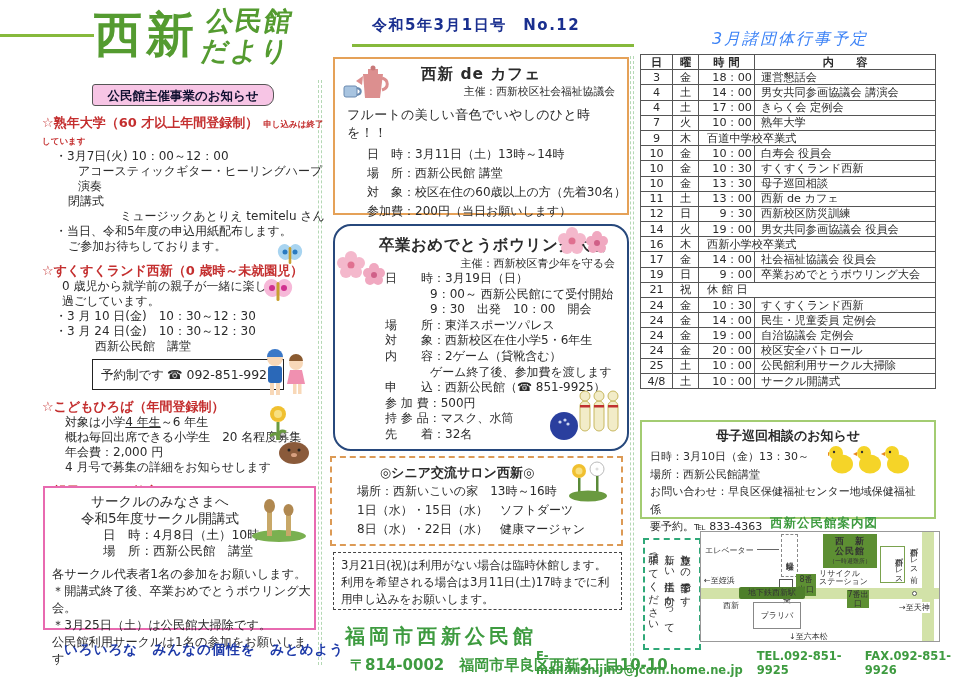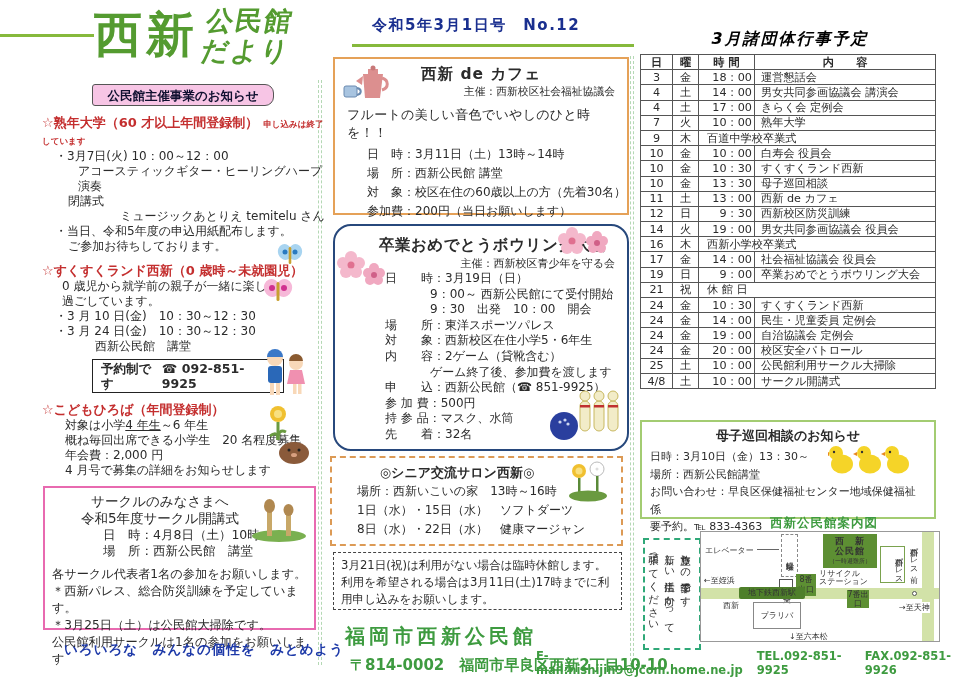--- a/index.html
+++ b/index.html
@@ -26,21 +26,21 @@
   .plabel{margin-left:50px;width:182px;background:#f7c5e5;border:1px solid #555;
           border-radius:3px 9px 9px 3px;text-align:center;font-weight:bold;font-size:12.5px;
           color:#101030;padding:3px 0;height:22px;}
   .sec-title{color:#c42f2f;font-weight:bold;font-size:13px;line-height:16px;margin-top:9px;}
   .sec-note{color:#c42f2f;font-size:8.5px;font-weight:bold;margin-left:5px;}
   .ln{line-height:15px;}
   .p13{padding-left:13px}.p20{padding-left:20px}.p23{padding-left:23px}.p26{padding-left:26px}
   .p28{padding-left:28px}.p36{padding-left:36px}.p53{padding-left:53px}.p78{padding-left:78px}
   .ul{text-decoration:underline;}
   .rsv{margin:5px 0 0 50px;width:192px;border:1.5px solid #222;display:flex;
-       justify-content:space-between;padding:1px 8px;font-size:12.5px;background:#fff;font-weight:bold;}
+       justify-content:space-between;padding:7px 8px;font-size:12.5px;background:#fff;}
   .cbox{left:43px;top:486px;width:273px;height:144px;border:2.5px solid #e86ab0;background:#fff;
         padding-top:5px;}
   .cbox-t{ text-align:center;font-size:13.5px;font-weight:normal;line-height:17px;width:230px;}
   .cbox-l{font-size:12.5px;line-height:16px;padding-left:58px;}
   .cbox-b{font-size:12.2px;line-height:17px;padding-left:7px;margin-top:7px;}
   .slogan{left:64px;top:641px;font-size:13.5px;font-weight:bold;color:#1d39a8;letter-spacing:1px;}
 
   
   .cafe{left:333px;top:57px;width:296px;height:158px;border:2px solid #e5a158;background:#fff;}
   .cafe-title{text-align:center;font-size:15.5px;font-weight:bold;margin-top:5px;letter-spacing:1px;}
@@ -60,22 +60,22 @@
   .sen-ln{font-size:12px;line-height:19px;padding-left:25px;}
 
   .notice{left:333px;top:552px;width:289px;height:58px;border:1.5px dashed #444;
           padding:4px 7px;font-size:11.6px;line-height:17px;background:#fff;}
 
   .footer-name{left:345px;top:623px;font-size:20px;font-weight:bold;color:#3e9b40;letter-spacing:4px;}
   .footer-addr{left:350px;top:656px;font-size:15px;color:#3e9b40;font-weight:bold;}
   .footer-contact{left:536px;top:649px;font-size:11.5px;color:#3e9b40;font-weight:bold;display:flex;gap:14px;}
 
   
-  .sch-title{left:660px;top:29px;width:260px;text-align:center;color:#000000;font-size:16px;
-             font-weight:bold;font-style:italic;letter-spacing:2px;}
+  .sch-title{left:660px;top:29px;width:260px;text-align:center;color:#3b82f6;font-size:16px;
+             font-weight:normal;font-style:italic;letter-spacing:2px;}
   table.sch{position:absolute;left:640px;top:54px;width:296px;border-collapse:collapse;
             table-layout:fixed;font-size:11.2px;background:#fff;}
   .sch th,.sch td{border:1px solid #555;height:15.2px;line-height:13px;padding:0 2px;}
   .sch th{font-weight:bold;text-align:center;}
   .c-day{width:32px;text-align:center;}
   .c-dow{width:26px;text-align:center;}
   .c-time{width:56px;text-align:right;}
   .c-cont{text-align:left;padding-left:6px !important;}
   .c-merged{text-align:left;padding-left:8px !important;}
 
@@ -174,21 +174,21 @@
     <div class="ln p28">令和5年度の募集は4月号にてお知らせします</div>
   </div>
 
   <div class="abs cbox">
     <div class="cbox-t">サークルのみなさまへ</div>
     <div class="cbox-t">令和5年度サークル開講式</div>
     <div class="cbox-l">日　時：4月8日（土）10時</div>
     <div class="cbox-l">場　所：西新公民館　講堂</div>
     <div class="cbox-b">
       <div>各サークル代表者1名の参加をお願いします。</div>
-      <div>＊西新パレス、総合防災訓練を予定しています。</div>
+      <div>＊開講式終了後、卒業おめでとうボウリング大会。</div>
       <div>＊3月25日（土）は公民館大掃除です。</div>
       <div>公民館利用サークルは1名の参加をお願いします</div>
     </div>
   </div>
   <div class="abs slogan">いろいろな　みんなの個性を　みとめよう</div>
 
   <div class="abs cafe">
     <div class="cafe-title">西新 de カフェ</div>
     <div class="cafe-org">主催：西新校区社会福祉協議会</div>
     <div class="cafe-lead">フルートの美しい音色でいやしのひと時を！！</div>

